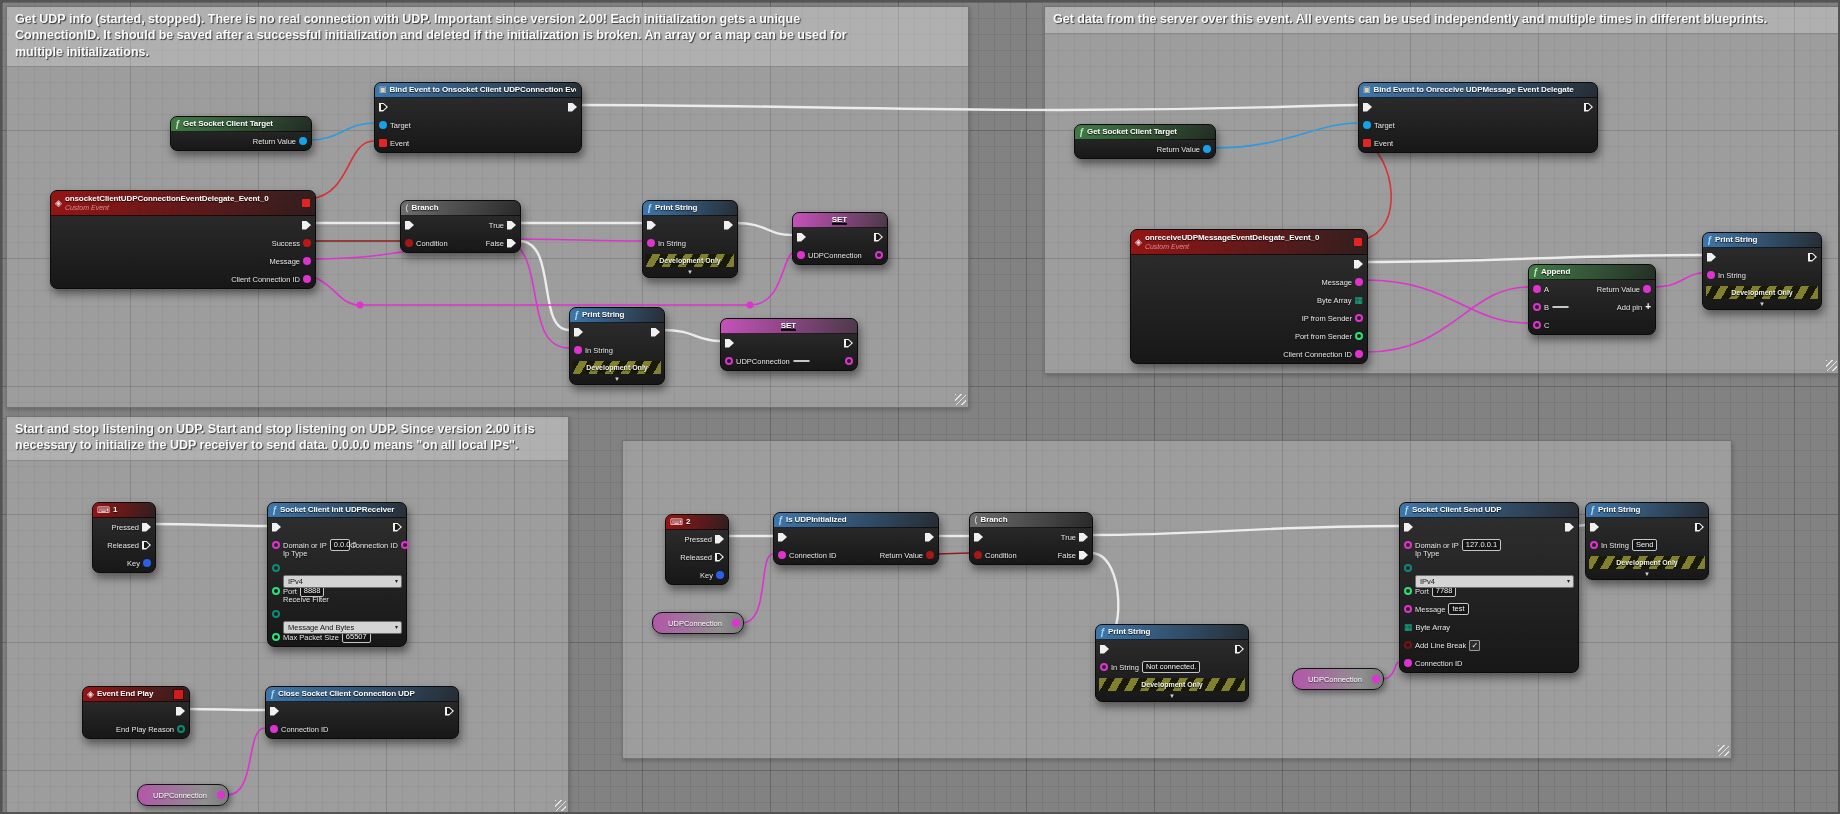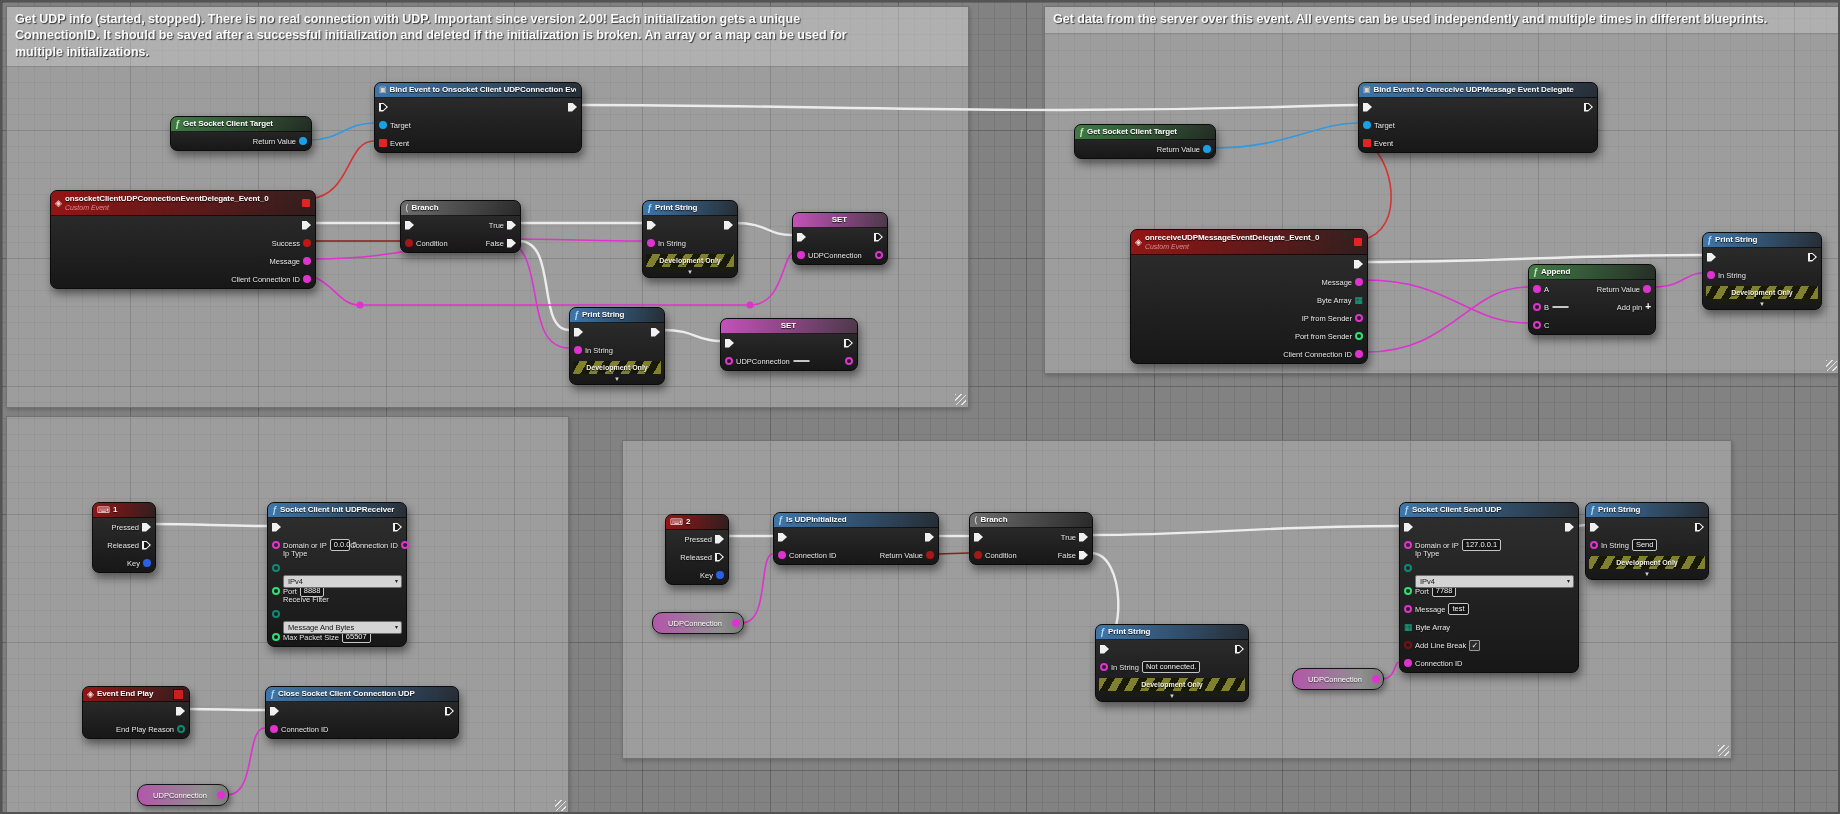--- a/index.html
+++ b/index.html
@@ -33,21 +33,21 @@
   .nhead{display:flex;align-items:center;gap:3px;height:14px;padding:0 5px 0 4px;
     border-radius:6px 6px 0 0;border-bottom:1px solid rgba(0,0,0,.65);}
   .nhead.h2{height:24px;}
   .ntt{display:flex;flex-direction:column;line-height:1.15;min-width:0;flex:1;}
   .ntitle{font-size:8px;font-weight:bold;color:#fff;white-space:nowrap;overflow:hidden;letter-spacing:-.1px;text-shadow:0 1px 1px rgba(0,0,0,.8);}
   .nsub{font-size:7px;font-style:italic;color:#d98f8f;}
   .h-fn{background:linear-gradient(90deg,rgba(64,122,176,.95),rgba(28,50,74,.35));}
   .h-pure{background:linear-gradient(90deg,rgba(66,126,70,.95),rgba(26,54,30,.35));}
   .h-event,.h-key{background:linear-gradient(90deg,rgba(152,20,20,.96),rgba(58,10,10,.4));}
   .h-branch{background:linear-gradient(90deg,rgba(115,115,115,.92),rgba(42,42,42,.3));}
-  .h-set{background:linear-gradient(90deg,rgba(204,84,192,.95),rgba(118,74,112,.45));}
+  .h-set{background:linear-gradient(90deg,rgba(204,84,192,.95),rgba(118,74,112,.45));text-decoration:underline;}
   .t-set .ntt{align-items:center;}
   .nicon{font-size:9px;line-height:10px;color:#e8e8e8;flex:none;}
   .ic-fn{color:#a8ddff;font-style:italic;font-weight:bold;}
   .ic-pure{color:#c2ecc2;font-style:italic;font-weight:bold;}
   .ic-event,.ic-key{color:#f3dada;}
   .ic-bind{color:#d9d0bd;font-size:8px;}
   .nrow{display:flex;justify-content:space-between;align-items:center;height:18px;padding:0 4px;}
   .nrow.tall{height:28px;}
   .pg{display:flex;align-items:center;gap:3px;min-width:0;}
   .nrow.tall .pg{flex:1;}
@@ -89,20 +89,21 @@
 
   <div class="comment" style="left:4px;top:4px;width:961px;height:400px;">
     <div class="ctitle" style="padding-right:92px;">Get UDP info (started, stopped). There is no real connection with UDP. Important since version 2.00! Each initialization gets a unique ConnectionID. It should be saved after a successful initialization and deleted if the initialization is broken. An array or a map can be used for multiple initializations.</div>
     <span class="chandle"></span>
   </div>
   <div class="comment" style="left:1042px;top:4px;width:794px;height:366px;">
     <div class="ctitle" style="padding-right:60px;">Get data from the server over this event. All events can be used independently and multiple times in different blueprints.</div>
     <span class="chandle"></span>
   </div>
   <div class="comment" style="left:4px;top:414px;width:561px;height:396px;">
+    <div class="ctitle">Start and stop listening on UDP. Start and stop listening on UDP. Since version 2.00 it is necessary to initialize the UDP receiver to send data. 0.0.0.0 means "on all local IPs".</div>
     <span class="chandle"></span>
   </div>
   <div class="comment" style="left:620px;top:438px;width:1108px;height:317px;">
     <span class="chandle"></span>
   </div>
 
   <svg class="wires" width="1840" height="814">
     <path class="we" d="M578,103 C760,103 880,108 1060,108 S1310,103 1356,103"></path>
     <path class="we" d="M314,221 L398,221"></path>
     <path class="we" d="M517,221 L640,221"></path>

